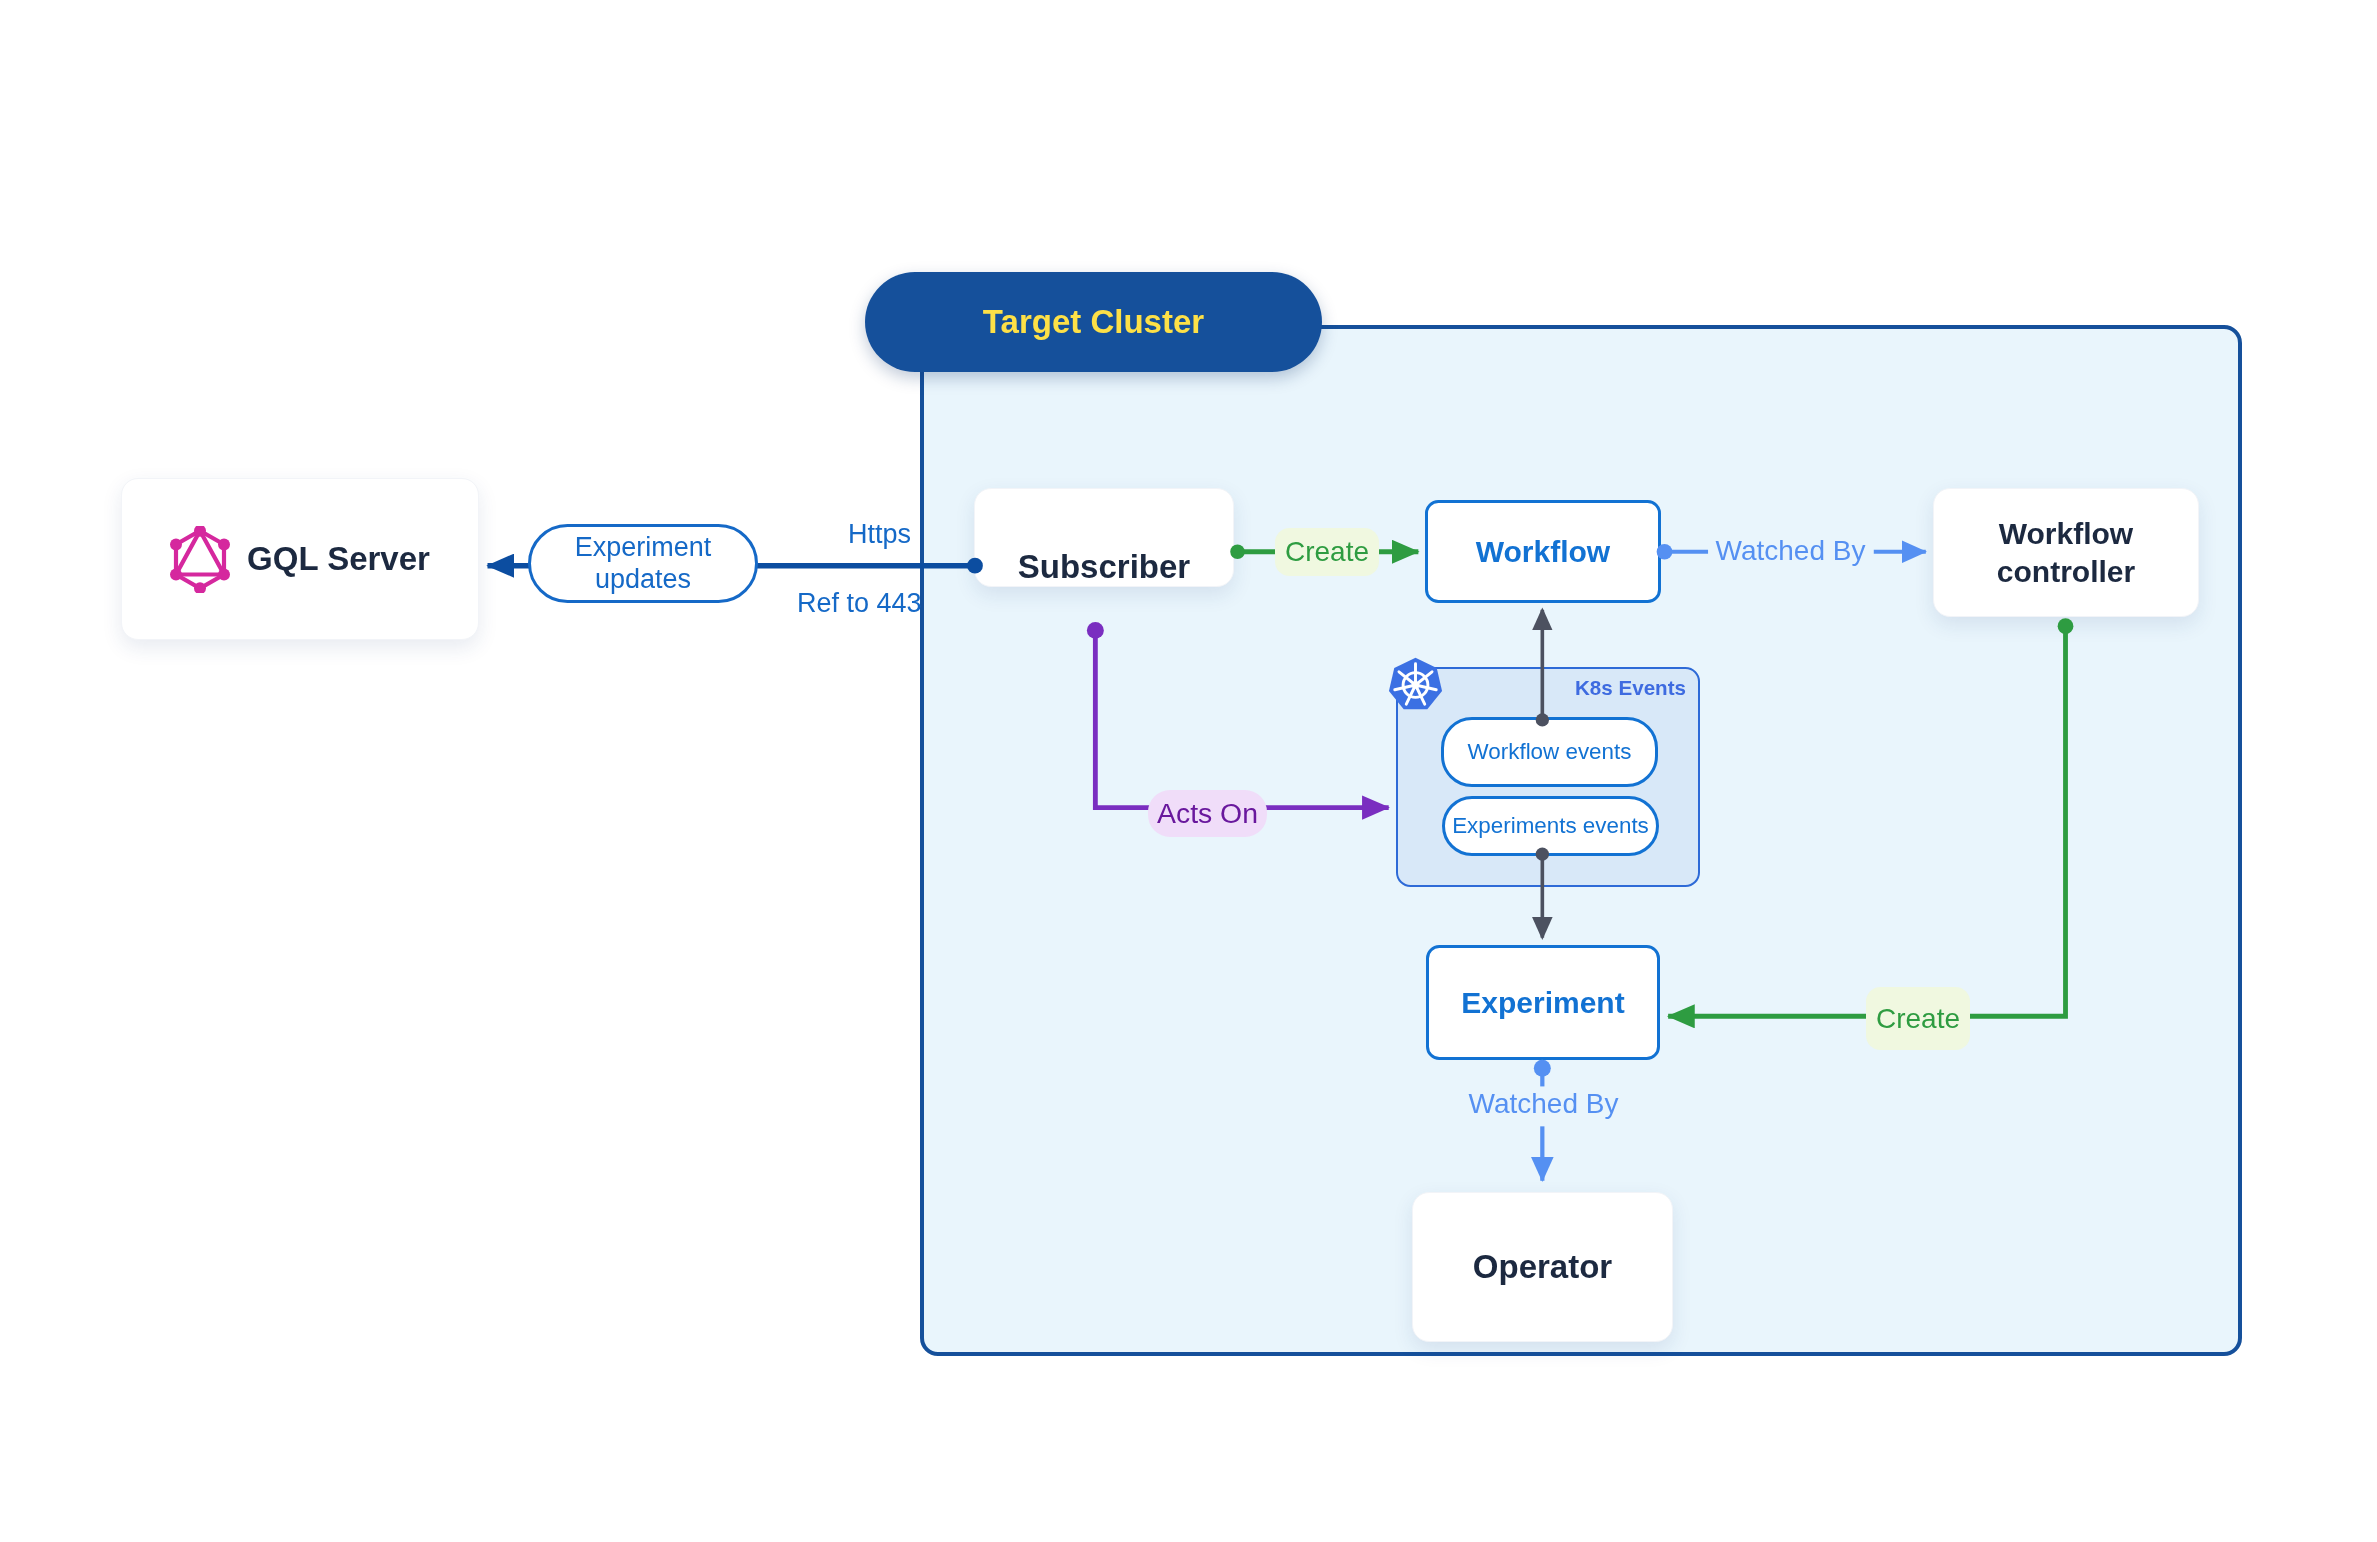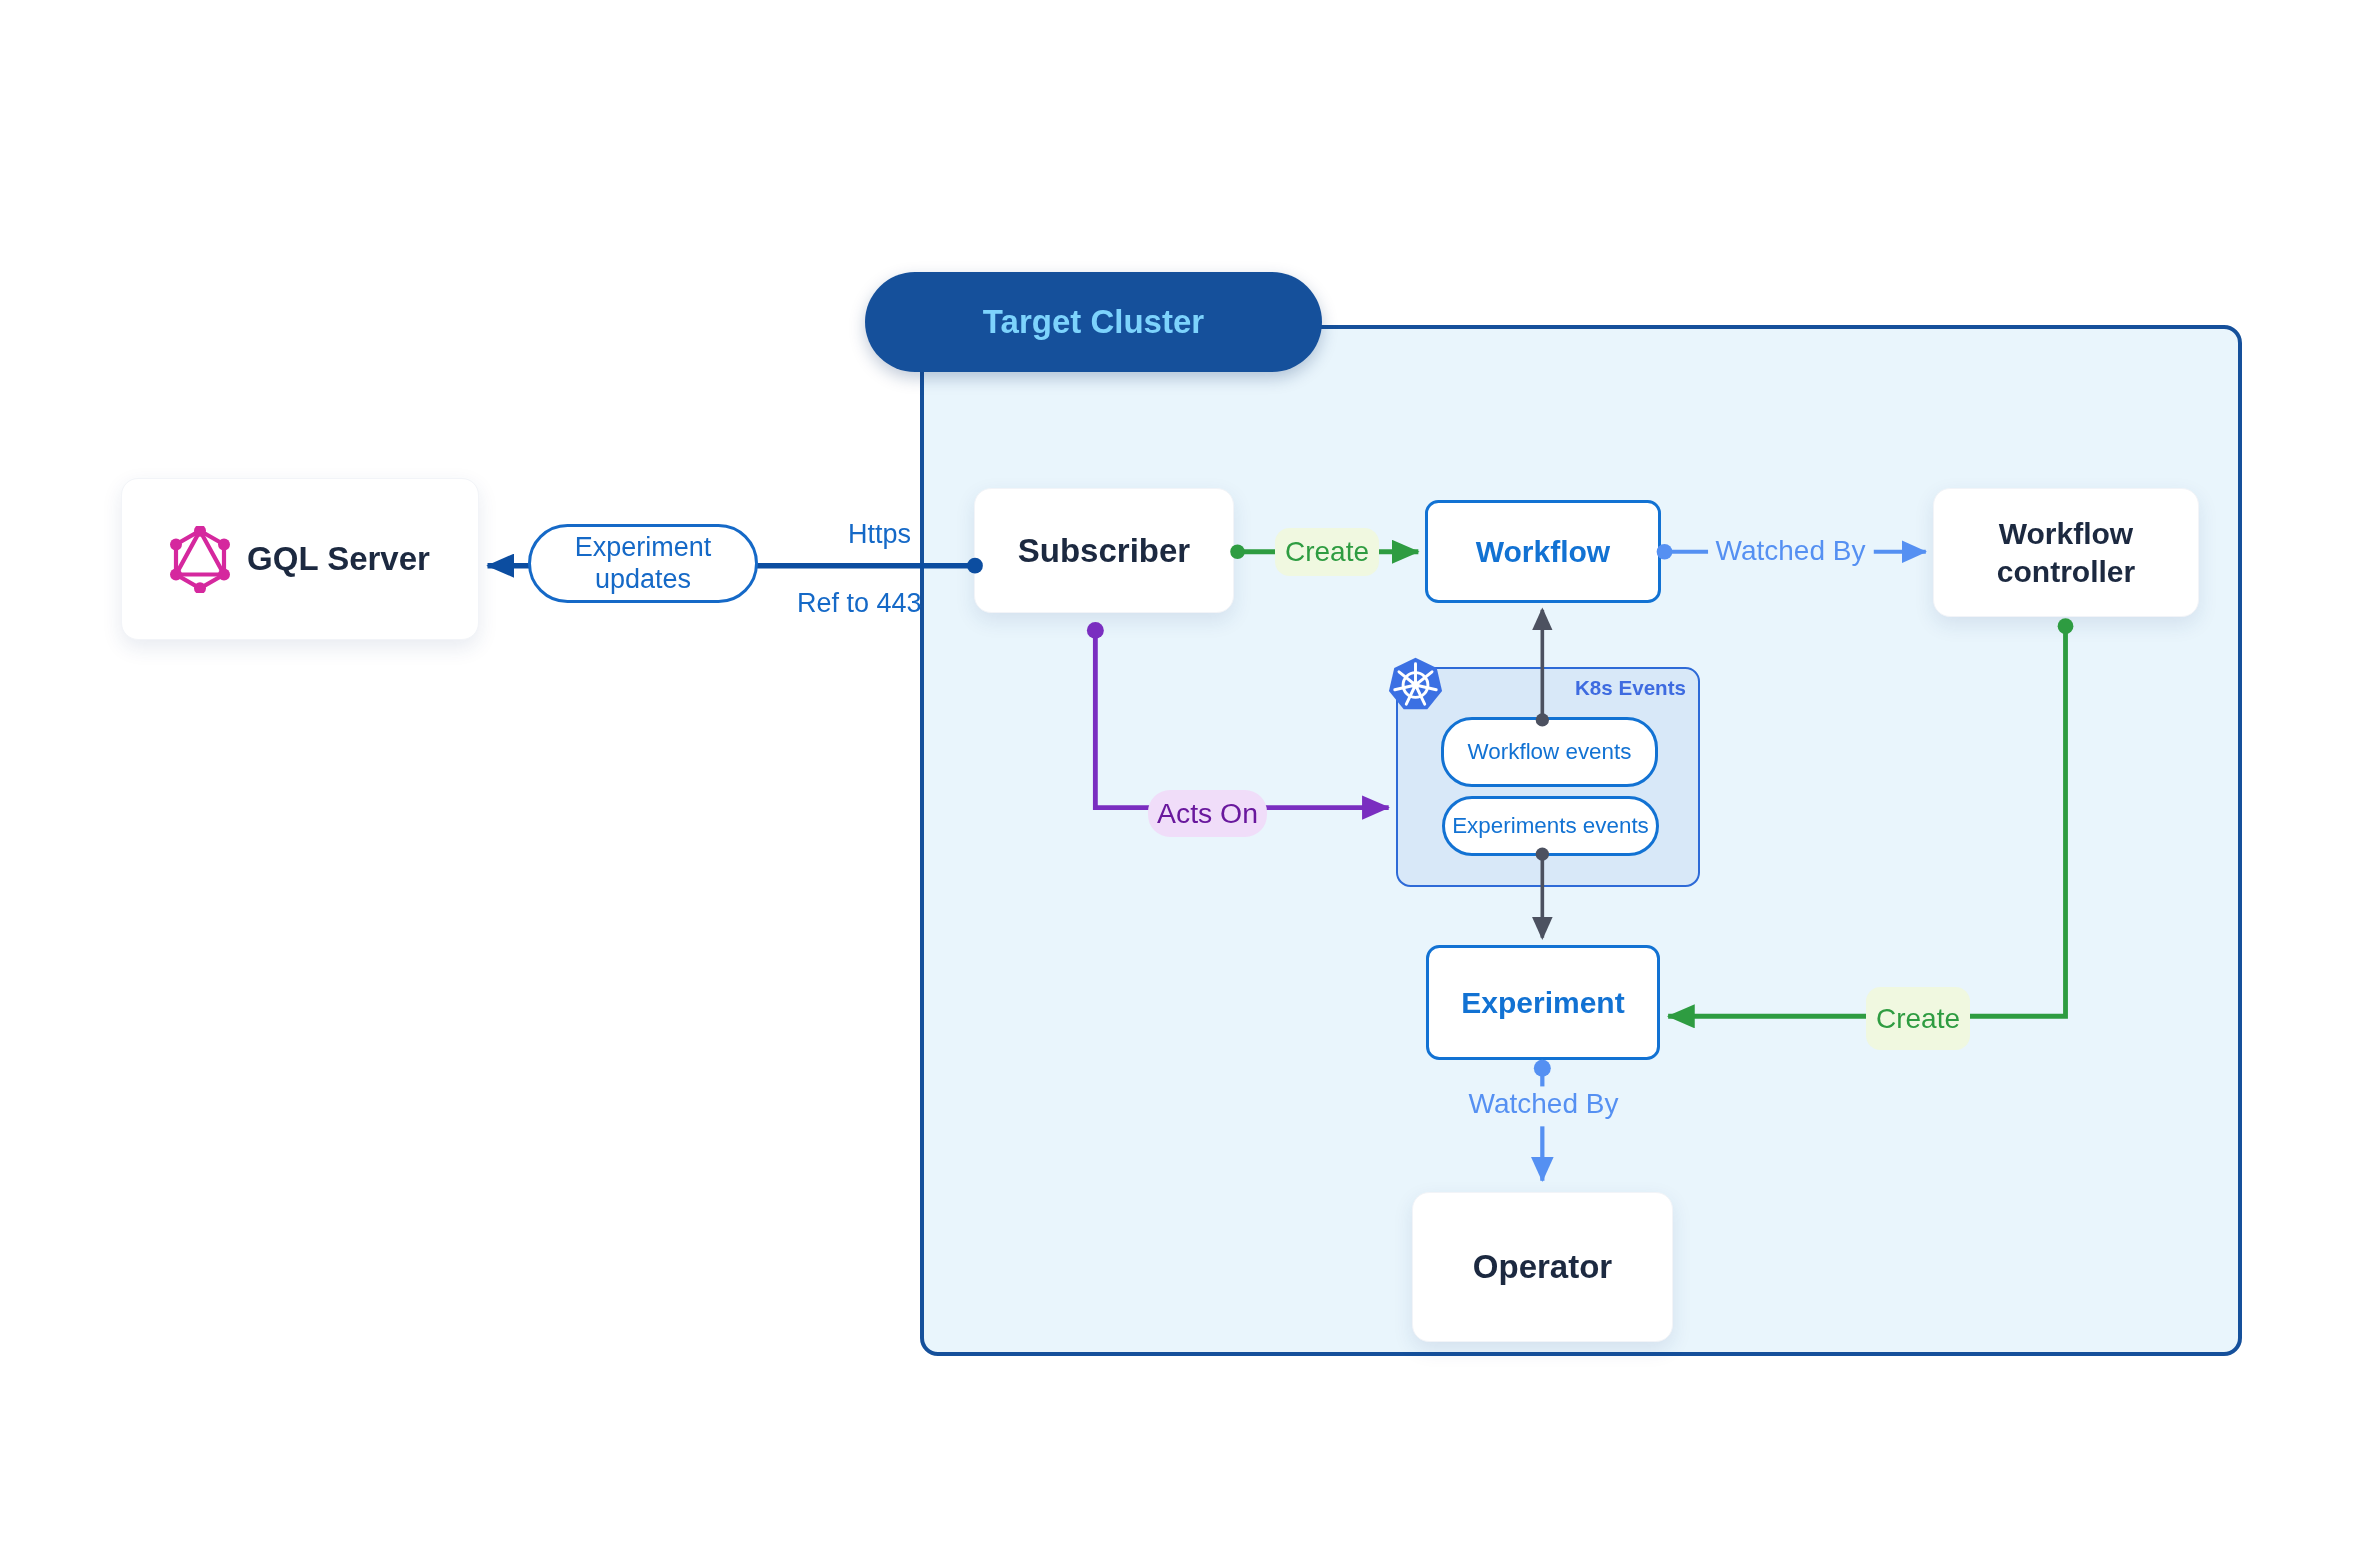--- a/index.html
+++ b/index.html
@@ -19,31 +19,31 @@
     left:108px; top:127px; font-size:56px; font-weight:700; letter-spacing:-0.6px;
     color:#0b0b0c; white-space:nowrap; z-index:4;
   }
   #cluster-rect{
     left:920px; top:325px; width:1322px; height:1031px; box-sizing:border-box;
     background:var(--cluster-fill); border:4.8px solid var(--brand-blue); border-radius:18px; z-index:1;
   }
   #target-pill{
     left:865px; top:272px; width:457px; height:100px; background:var(--brand-blue);
     border-radius:51px; display:flex; align-items:center; justify-content:center;
-    color:#7dd3fc; font-size:33px; font-weight:600; z-index:4; box-shadow:0 6px 15.7px rgba(13,48,104,.25);
+    color:#fde047; font-size:33px; font-weight:600; z-index:4; box-shadow:0 6px 15.7px rgba(13,48,104,.25);
   }
   .card{
     background:#fff; border-radius:17px; border:1.2px solid #f2f4f8; box-sizing:border-box;
     box-shadow:0 7.3px 20.6px rgba(30,60,120,.10);
     display:flex; align-items:center; justify-content:center; z-index:3;
   }
   .card .lbl{color:var(--navy); font-weight:700;}
   #gql-card{left:121px; top:478px; width:358px; height:162px; gap:17px;}
   #gql-card .lbl{font-size:33px;}
-  #subscriber-card{left:974px; top:488px; width:260px; height:125px;}
+  #subscriber-card{left:974px; top:488px; width:260px; height:99px;align-items:flex-end;}
   #subscriber-card .lbl{font-size:33px;}
   #controller-card{left:1933px; top:488px; width:266px; height:129px;}
   #controller-card .lbl{font-size:30px; text-align:center; line-height:1.25; padding:0 18px;}
   #operator-card{left:1412px; top:1192px; width:261px; height:150px;}
   #operator-card .lbl{font-size:33px;}
   .bluebox{
     background:#fff; border:3.6px solid var(--box-blue); border-radius:13.3px; box-sizing:border-box;
     display:flex; align-items:center; justify-content:center; z-index:3;
   }
   .bluebox .lbl{color:var(--box-blue); font-weight:700; font-size:30px;}

